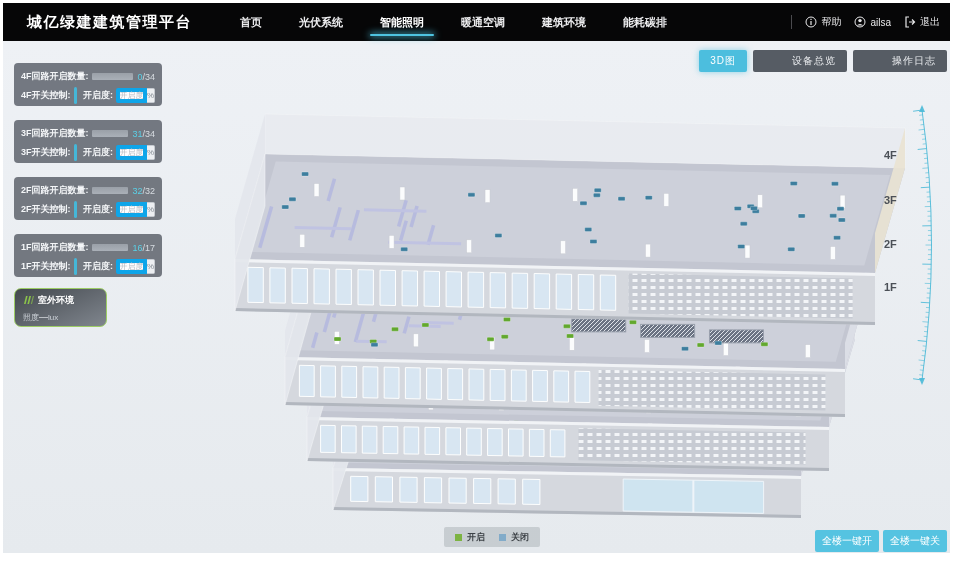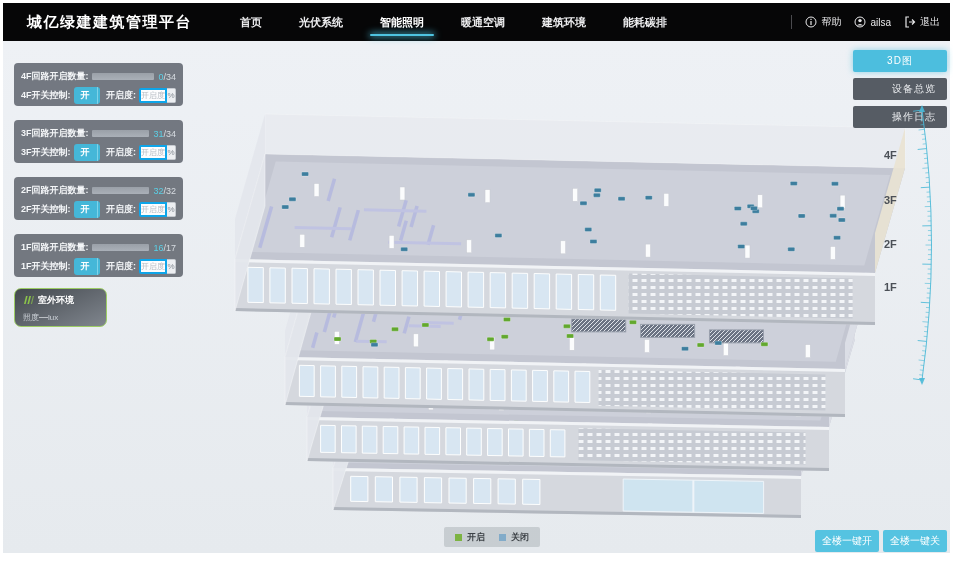--- a/index.html
+++ b/index.html
@@ -16,45 +16,45 @@
   .nav-item.active::after{content:"";position:absolute;left:-8px;right:-8px;bottom:7px;height:2px;background:#4ec3e0;box-shadow:0 0 7px 1px rgba(78,195,224,.9);border-radius:2px;}
   .top-right{margin-left:auto;display:flex;align-items:center;gap:13px;font-size:10px;margin-right:10px;color:#e8e8ea;}
   .tr-divider{width:1px;height:14px;background:#4a4a4e;}
   .tr-item{display:flex;align-items:center;gap:4px;background:none;border:none;color:#e8e8ea;font:inherit;cursor:pointer;}
   .tr-item svg{display:block;}
 
   
   .main{position:absolute;left:3px;top:41px;right:3px;bottom:11px;background:linear-gradient(#eef1f5,#e6eaee);}
 
   
-  .fpanel{position:absolute;left:14px;width:169px;height:43px;background:rgba(104,110,118,.92);border-radius:4px;padding:5px 7px 4px;color:#f2f4f6;z-index:20;}
+  .fpanel{position:absolute;left:14px;width:148px;height:43px;background:rgba(104,110,118,.92);border-radius:4px;padding:5px 7px 4px;color:#f2f4f6;z-index:20;}
   .frow{display:flex;align-items:center;height:17px;}
   .flabel{font-size:9px;font-weight:bold;white-space:nowrap;color:#f4f6f8;}
   .pbar{width:84px;height:7px;background:linear-gradient(#9aa0a8,#aab0b8);border-radius:1px;margin:0 4px 0 3px;overflow:hidden;position:relative;}
   .pfill{height:100%;background:repeating-linear-gradient(90deg,#4cc6e0 0px,#4cc6e0 3px,rgba(60,110,128,.55) 3px,rgba(60,110,128,.55) 5px);}
   .pcount{font-size:9px;white-space:nowrap;}
   .pcount .on{color:#5ad0e6;}
   .pcount .tot{color:#d7dce1;}
   .seg{display:flex;margin:0 6px 0 3px;border-radius:3px;overflow:hidden;}
   .seg-btn{background:#45b7d8;color:#fff;border:none;font-size:9px;font-weight:bold;padding:2px 7px;cursor:pointer;font-family:inherit;}
   .seg-btn + .seg-btn{border-left:1px solid #7fd2e8;}
-  .dim-box{width:31px;height:15px;background:#fdfdfe;border:2px solid #0ea5e9;border-radius:2px 0 0 2px;display:flex;align-items:center;justify-content:center;cursor:text;}
+  .dim-box{width:31px;height:15px;background:#fdfdfe;border:4px solid #0ea5e9;border-radius:2px 0 0 2px;display:flex;align-items:center;justify-content:center;cursor:text;}
   .dim-box .ph{font-size:8px;color:#b4bac1;white-space:nowrap;}
   .pct{width:15px;height:15px;background:#edeff2;border:1px solid #c6cad0;border-left:none;border-radius:0 2px 2px 0;font-size:8px;color:#868d95;cursor:pointer;padding:0;font-family:inherit;}
 
   
   .outdoor{position:absolute;left:14px;top:288px;width:93px;height:39px;background:linear-gradient(155deg,#43484e,#80868e);border:1px solid #9ccc65;border-radius:7px;padding:5px 8px;color:#fff;z-index:20;}
   .out-title{display:flex;align-items:center;gap:4px;font-size:9px;font-weight:bold;}
   .out-row{display:flex;align-items:baseline;margin-top:5px;}
   .out-label{font-size:8px;color:#ccd1d7;}
   .out-value{font-size:9px;color:#e8ebee;}
   .out-unit{font-size:8px;color:#ccd1d7;}
 
   
-  .toolbar{position:absolute;top:50px;right:6px;display:flex;gap:6px;z-index:20;flex-direction:column;}
+  .toolbar{position:absolute;top:50px;right:6px;display:flex;gap:6px;z-index:20;}
   .tool-btn{border:none;border-radius:2px;font-size:10px;padding:4px 11px;cursor:pointer;font-family:inherit;letter-spacing:1px;}
   .tool-btn.active{background:#4cbede;color:#fff;box-shadow:0 0 6px rgba(76,190,222,.6);}
   .tool-btn.idle{background:#565c64;color:#e9ebee;padding-left:39px;}
 
   
   .axis-label{position:absolute;left:884px;font-size:11px;font-weight:bold;color:#4b5057;z-index:20;cursor:pointer;}
   .ruler{position:absolute;left:905px;top:104px;z-index:20;}
 
   
   .legend{position:absolute;left:444px;top:527px;height:20px;display:flex;align-items:center;gap:14px;background:rgba(150,157,164,.38);border-radius:2px;padding:0 11px;z-index:20;}

